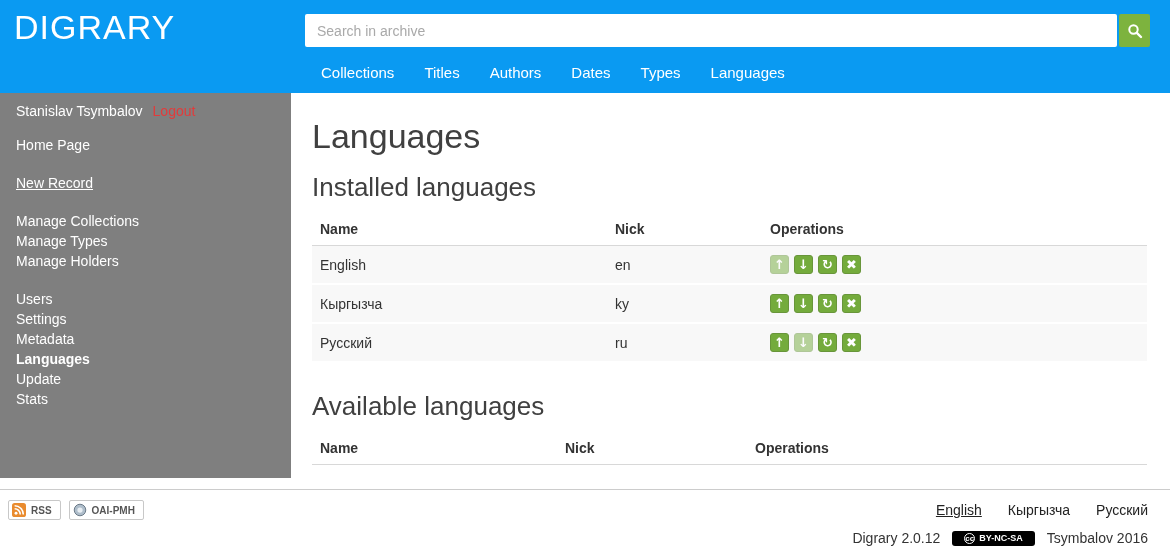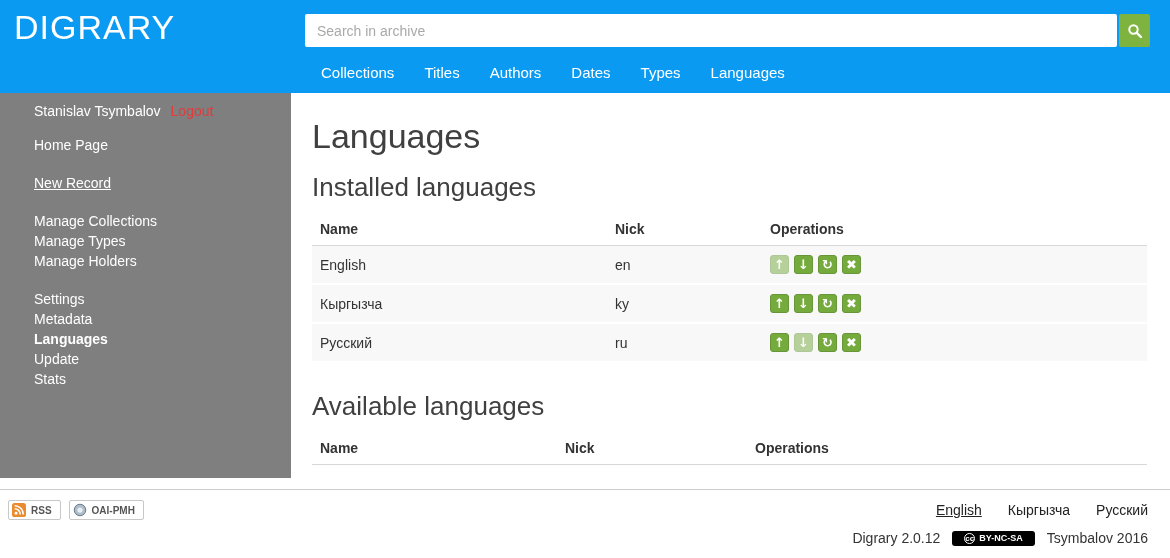--- a/index.html
+++ b/index.html
@@ -37,21 +37,21 @@
   .nav {
     position:absolute; left:306px; top:64px;
     display:flex; gap:30px;margin-left:15px;
   }
   .nav-item { color:#fff; font-size:15px; cursor:pointer; }
 
   
   .sidebar {
     position:absolute; top:93px; left:0; width:291px; height:385px;
     background:#7f7f7f; color:#fff; font-size:14px;
-    padding:10px 34px;
+    padding:10px 16px;
   }
   .user-row { margin-bottom:16px; }
   .logout { color:#e23b3b; margin-left:10px; cursor:pointer; }
   .side-group { margin-bottom:18px; }
   .side-item { line-height:20px; cursor:pointer; }
   .side-item.underline { text-decoration:underline; }
   .side-item.active { font-weight:bold; }
 
   
   .main {
@@ -158,20 +158,21 @@
       </div>
       <div class="side-group">
         <div class="side-item underline">New Record</div>
       </div>
       <div class="side-group">
         <div class="side-item">Manage Collections</div>
         <div class="side-item">Manage Types</div>
         <div class="side-item">Manage Holders</div>
       </div>
       <div class="side-group">
+        <div class="side-item">Users</div>
         <div class="side-item">Settings</div>
         <div class="side-item">Metadata</div>
         <div class="side-item active">Languages</div>
         <div class="side-item">Update</div>
         <div class="side-item">Stats</div>
       </div>
     </div>
 </div>
 
 <div class="main">

